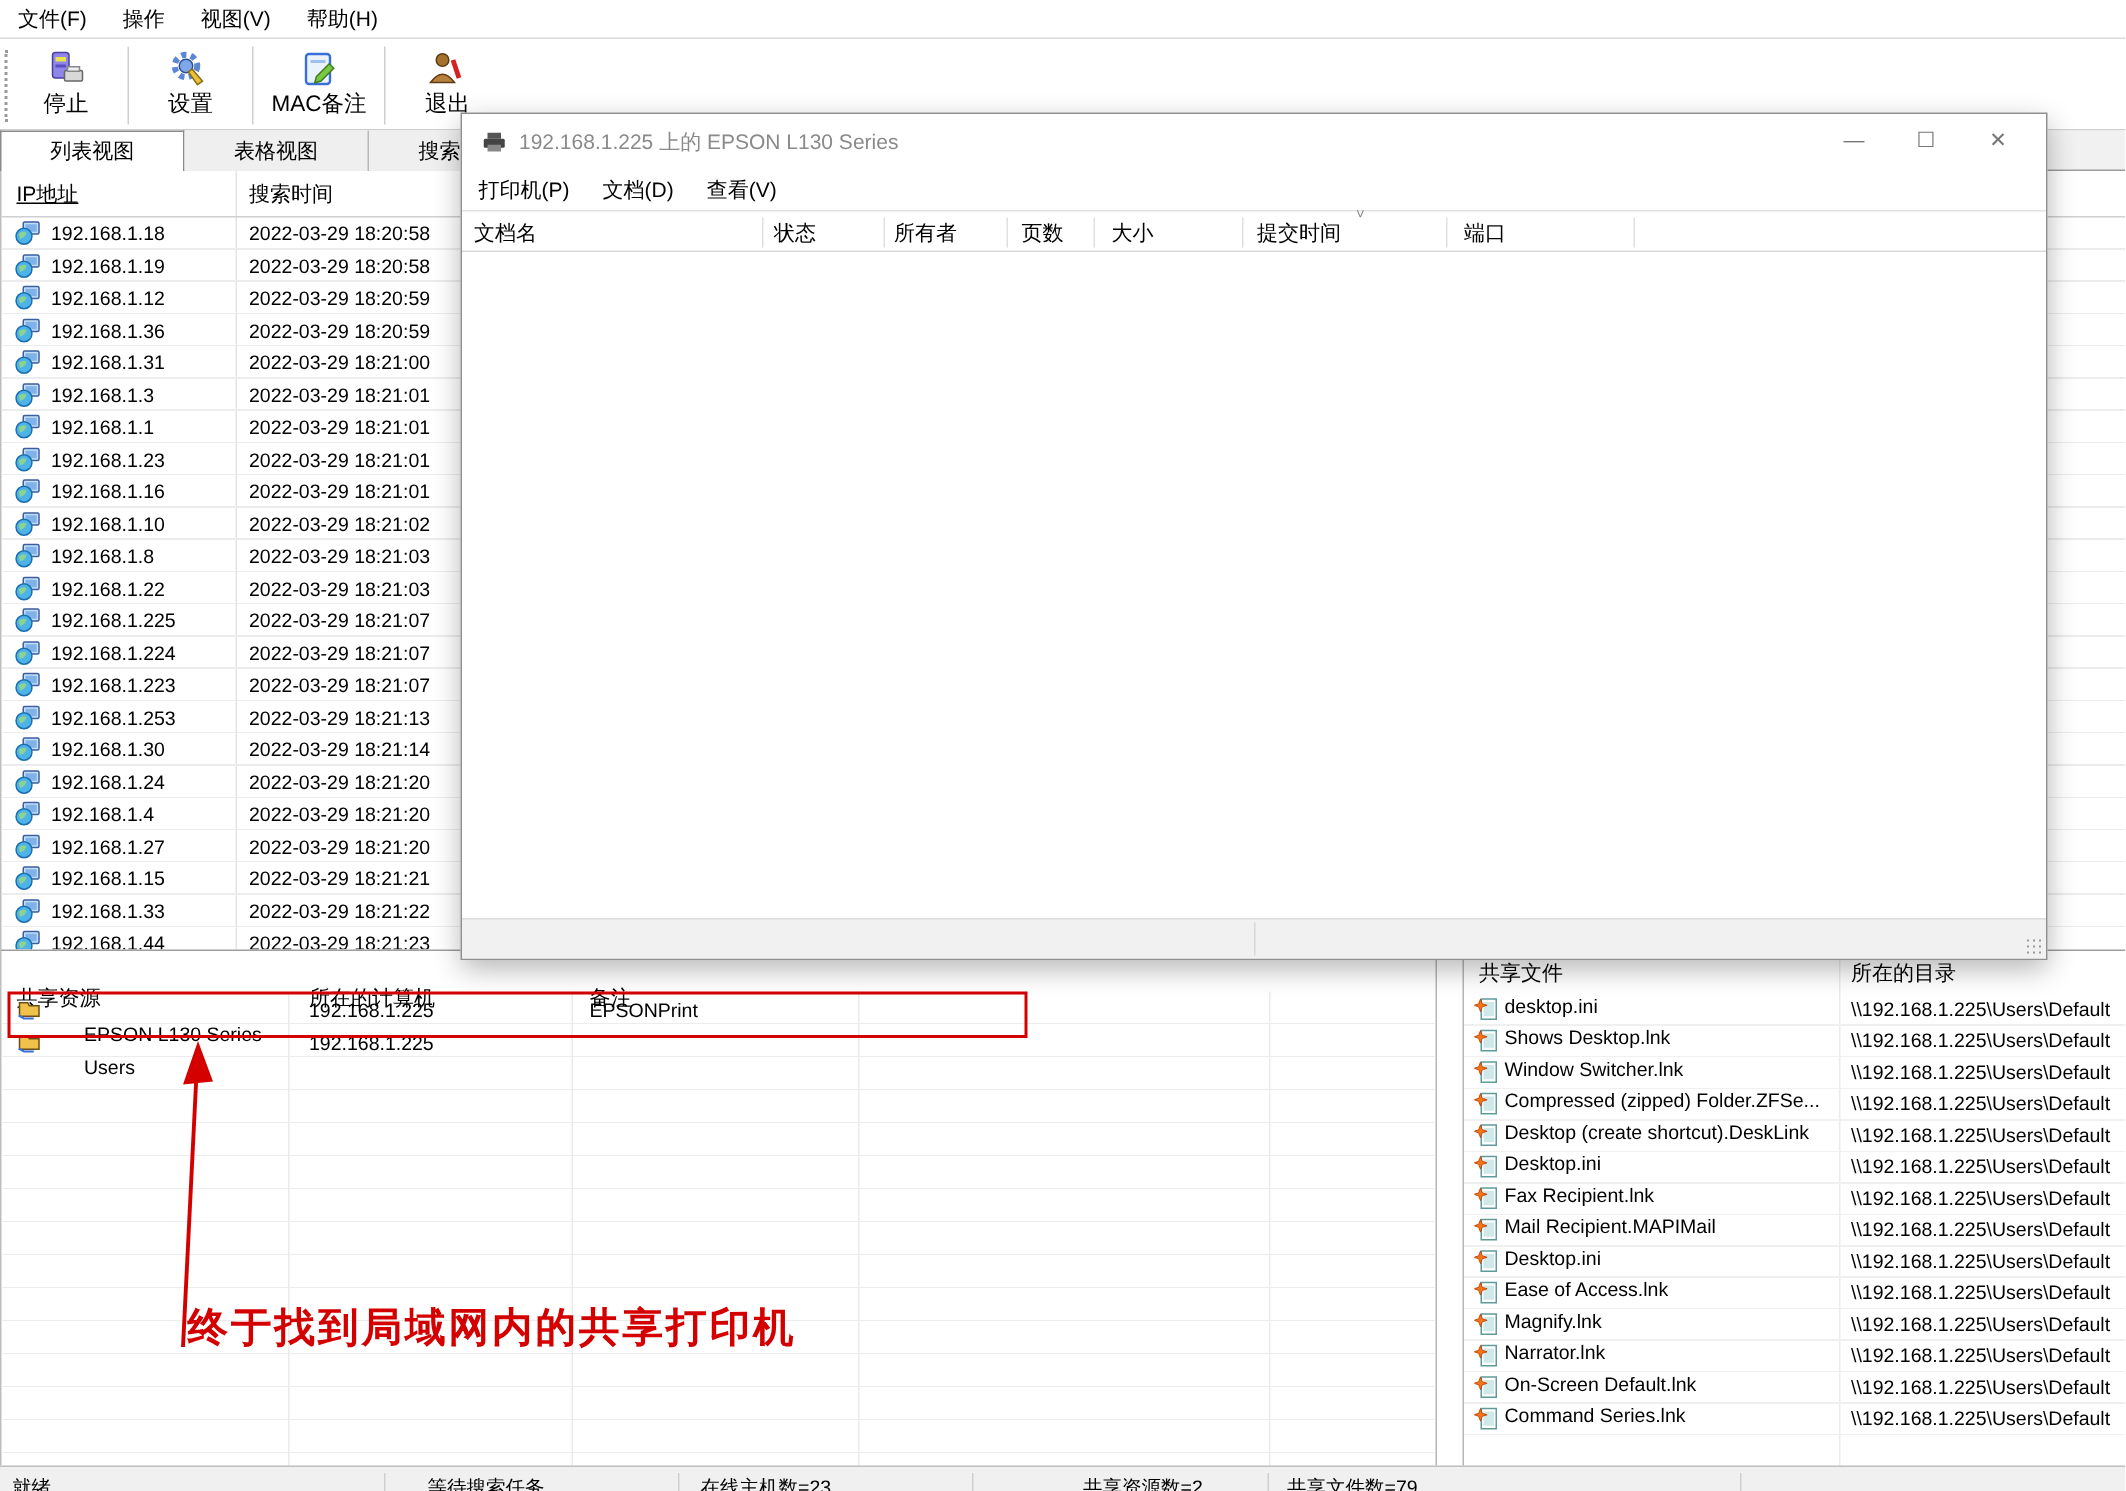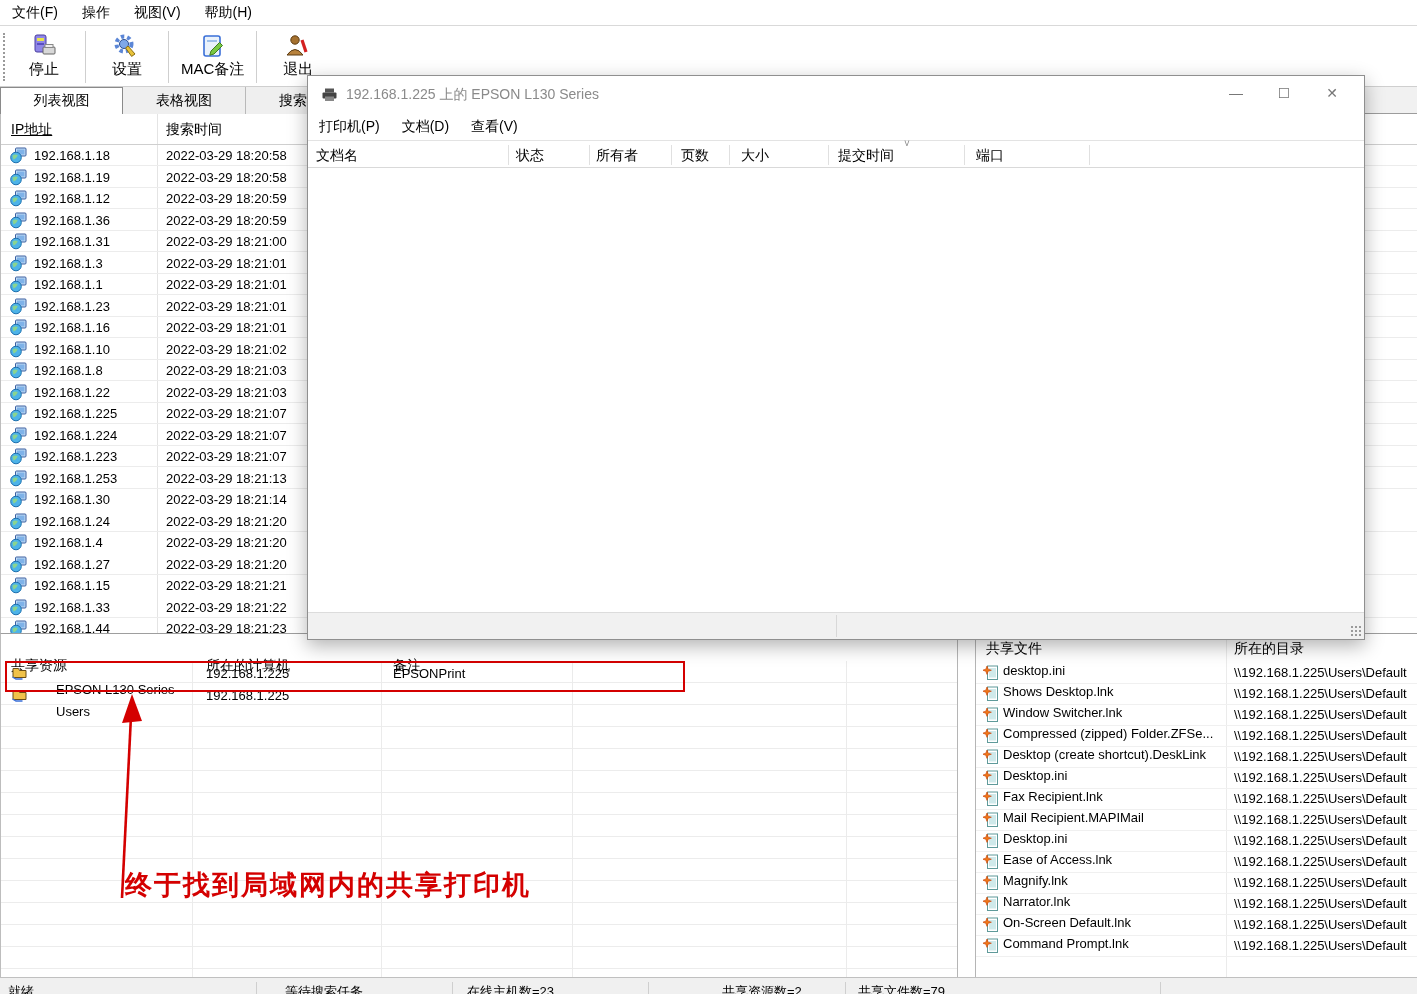--- a/index.html
+++ b/index.html
@@ -683,21 +683,21 @@
   </div>
 
   <div class="frow">
     <span class="ficon">
       <svg viewBox="0 0 16 16" width="16" height="16">
         <rect x="4.5" y="1" width="10" height="13.5" fill="#fff" stroke="#5f9a9a"></rect>
         <rect x="6" y="3" width="7" height="9.5" fill="#cfe9ea"></rect>
         <path d="M4 1 L5.2 4.2 L8.4 5.2 L5.2 6.2 L4 9.4 L2.8 6.2 L-0.4 5.2 L2.8 4.2 Z" fill="#f07818" stroke="#c83c00" stroke-width="0.6"></path>
       </svg>
     </span>
-    <span class="fname">Command Prompt.lnk</span>
+    <span class="fname">Command Series.lnk</span>
     <span class="fdir">\\192.168.1.225\Users\Default</span>
   </div>
 </div>
   </div>
 
   <div id="status-bar">
     <span class="sb-item" style="left:8px">就绪</span>
     <span class="sb-item" style="left:285px">等待搜索任务</span>
     <span class="sb-item" style="left:467px">在线主机数=23</span>
     <span class="sb-item" style="left:722px">共享资源数=2</span>

